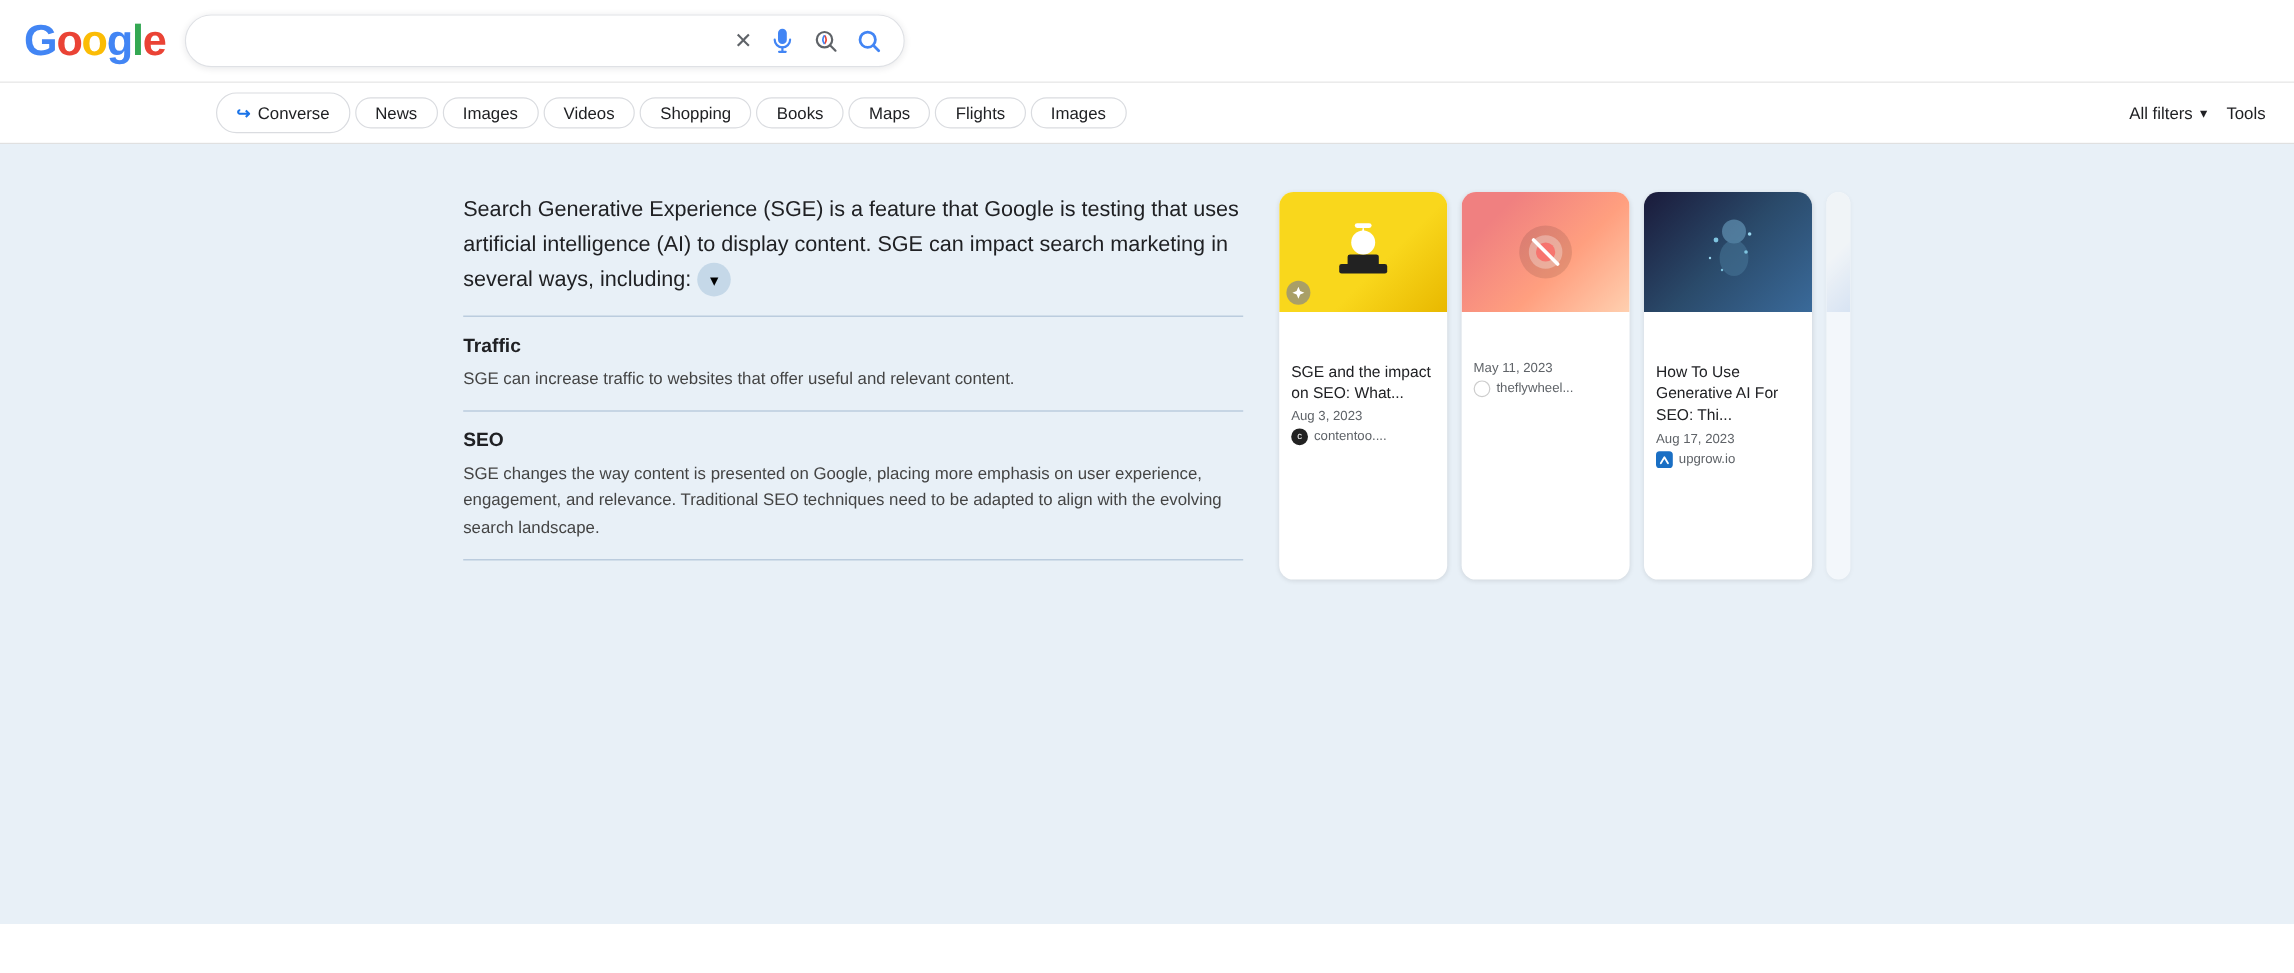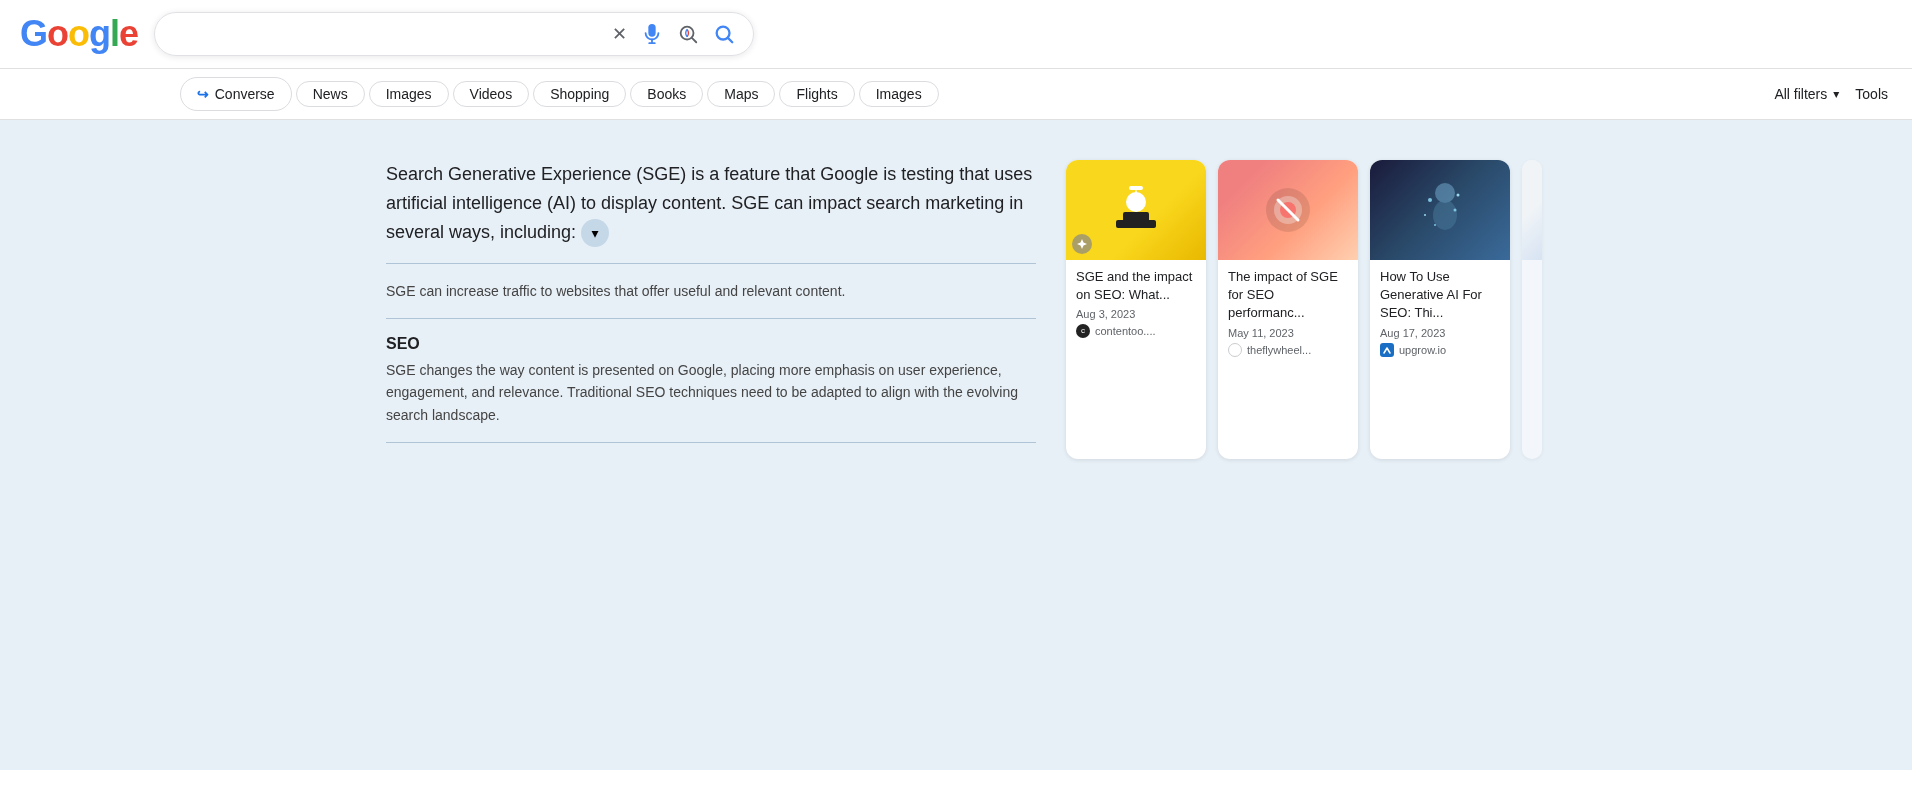--- a/index.html
+++ b/index.html
@@ -222,20 +222,21 @@
     .card {
       width: 140px;
       background: #fff;
       border-radius: 12px;
       overflow: hidden;
       box-shadow: 0 1px 4px rgba(0,0,0,.1);
       flex-shrink: 0;
     }
     .card-body {
       padding: 8px 10px;
+      margin-top: 33px;
     }
     .card-title {
       font-size: 13px;
       color: #202124;
       line-height: 1.4;
       margin-bottom: 4px;
       font-weight: 500;
     }
     .card-date {
       font-size: 11px;
@@ -390,20 +391,21 @@
         <p class="sge-intro">
           Search Generative Experience (SGE) is a feature that Google is
           testing that uses artificial intelligence (AI) to display content.
           SGE can impact search marketing in several ways,
           including:&nbsp;<button class="expand-btn">▾</button>
         </p>
 
         <hr class="section-divider">
 
         <div class="section">
+          <div class="section-title">Traffic</div>
           <div class="section-text">SGE can increase traffic to websites that offer useful and relevant content.</div>
         </div>
 
         <hr class="section-divider">
 
         <div class="section">
           <div class="section-title">SEO</div>
           <div class="section-text">SGE changes the way content is presented on Google, placing more emphasis on user experience, engagement, and relevance. Traditional SEO techniques need to be adapted to align with the evolving search landscape.</div>
         </div>
 
@@ -440,21 +442,20 @@
         <div class="card">
           <div class="card-img-pink">
             <svg width="56" height="56" viewBox="0 0 56 56" fill="none">
               <circle cx="28" cy="28" r="22" fill="rgba(0,0,0,0.1)"></circle>
               <circle cx="28" cy="28" r="14" fill="rgba(255,255,255,0.3)"></circle>
               <circle cx="28" cy="28" r="8" fill="rgba(255,80,80,0.6)"></circle>
               <line x1="18" y1="18" x2="38" y2="38" stroke="white" stroke-width="3" stroke-linecap="round"></line>
             </svg>
           </div>
           <div class="card-body">
-            <div class="card-title">The impact of SGE for SEO performanc...</div>
             <div class="card-date">May 11, 2023</div>
             <div class="card-source">
               <span class="card-source-icon" style="background:#fff;border:1px solid #ccc;border-radius:50%;"></span>
               <span>theflywheel...</span>
             </div>
           </div>
         </div>
 
         <div class="card">
           <div class="card-img-dark">

